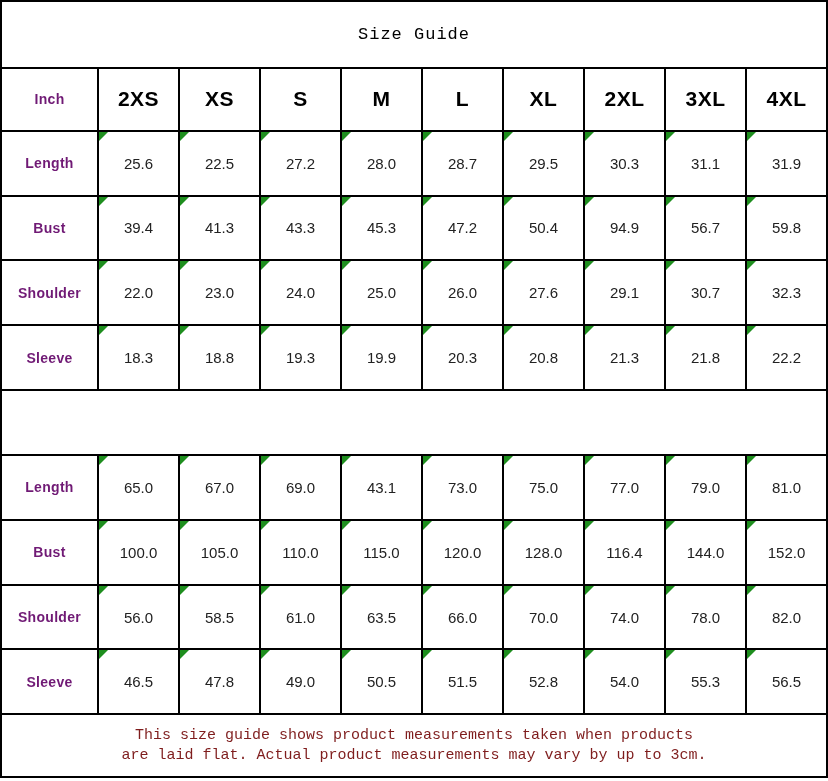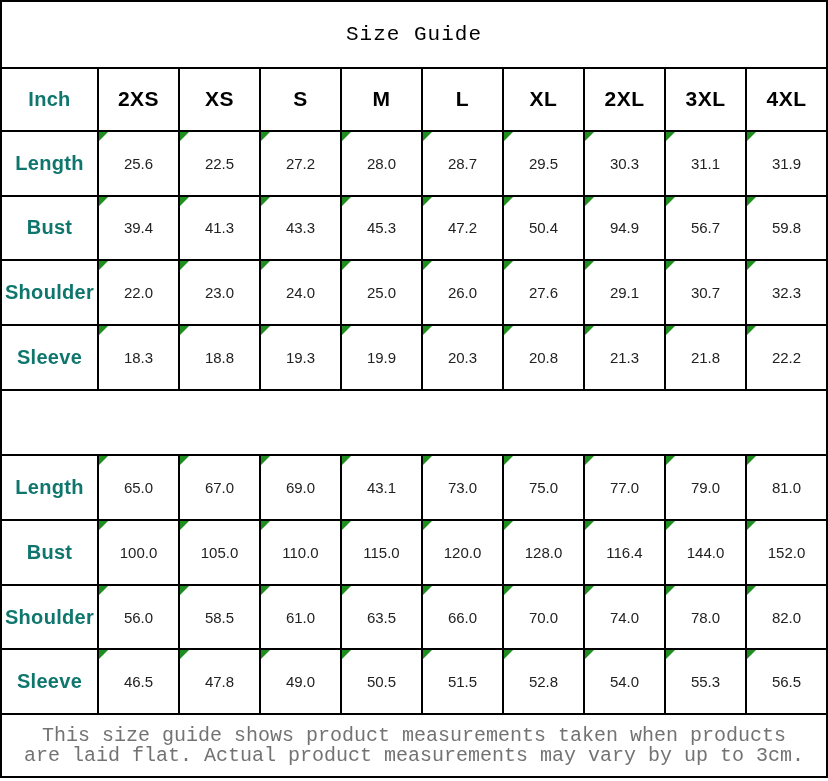--- a/index.html
+++ b/index.html
@@ -11,43 +11,43 @@
     border-collapse: collapse; table-layout: fixed;
   }
   table.size-guide td, table.size-guide th {
     border: 2px solid var(--line);
     text-align: center; vertical-align: middle;
     padding: 0; overflow: hidden;
   }
   td.title-cell {
     height: 58px;
     font-family: "Liberation Mono", "DejaVu Sans Mono", monospace;
-    font-size: 21px; font-weight: 500; color: #000;
+    font-size: 17px; font-weight: 500; color: #000;
     letter-spacing: 1px;
   }
   th.unit-cell, th.row-label-cell {
-    height: 54px; font-size: 20px; font-weight: bold; color: #0f766e;
+    height: 54px; font-size: 14px; font-weight: bold; color: #701a75;
     letter-spacing: 0.3px;
   }
   th.size-cell { height: 54px; font-size: 21px; font-weight: bold; color: #000; letter-spacing: 0.5px; }
   td.val-cell {
     position: relative; height: 56px;
     font-size: 15px; font-weight: 400; color: #222222;
   }
   span.tri {
     position: absolute; top: 0; left: 0; width: 0; height: 0;
     border-top: 9px solid var(--tri-green);
     border-right: 9px solid transparent;
   }
   span.num { display: inline-block; }
   td.spacer-cell { height: 56px; background: #ffffff; }
   td.footer-cell {
     height: 54px;
     font-family: "Liberation Mono", "DejaVu Sans Mono", monospace;
-    font-size: 20px; color: #737373; line-height: 20px;
+    font-size: 15px; color: #7f1d1d; line-height: 20px;
   }
 </style>
 </head>
 <body>
 
 <div class="sheet">
   <table class="size-guide">
     <colgroup>
       <col style="width:97px">
       <col>

